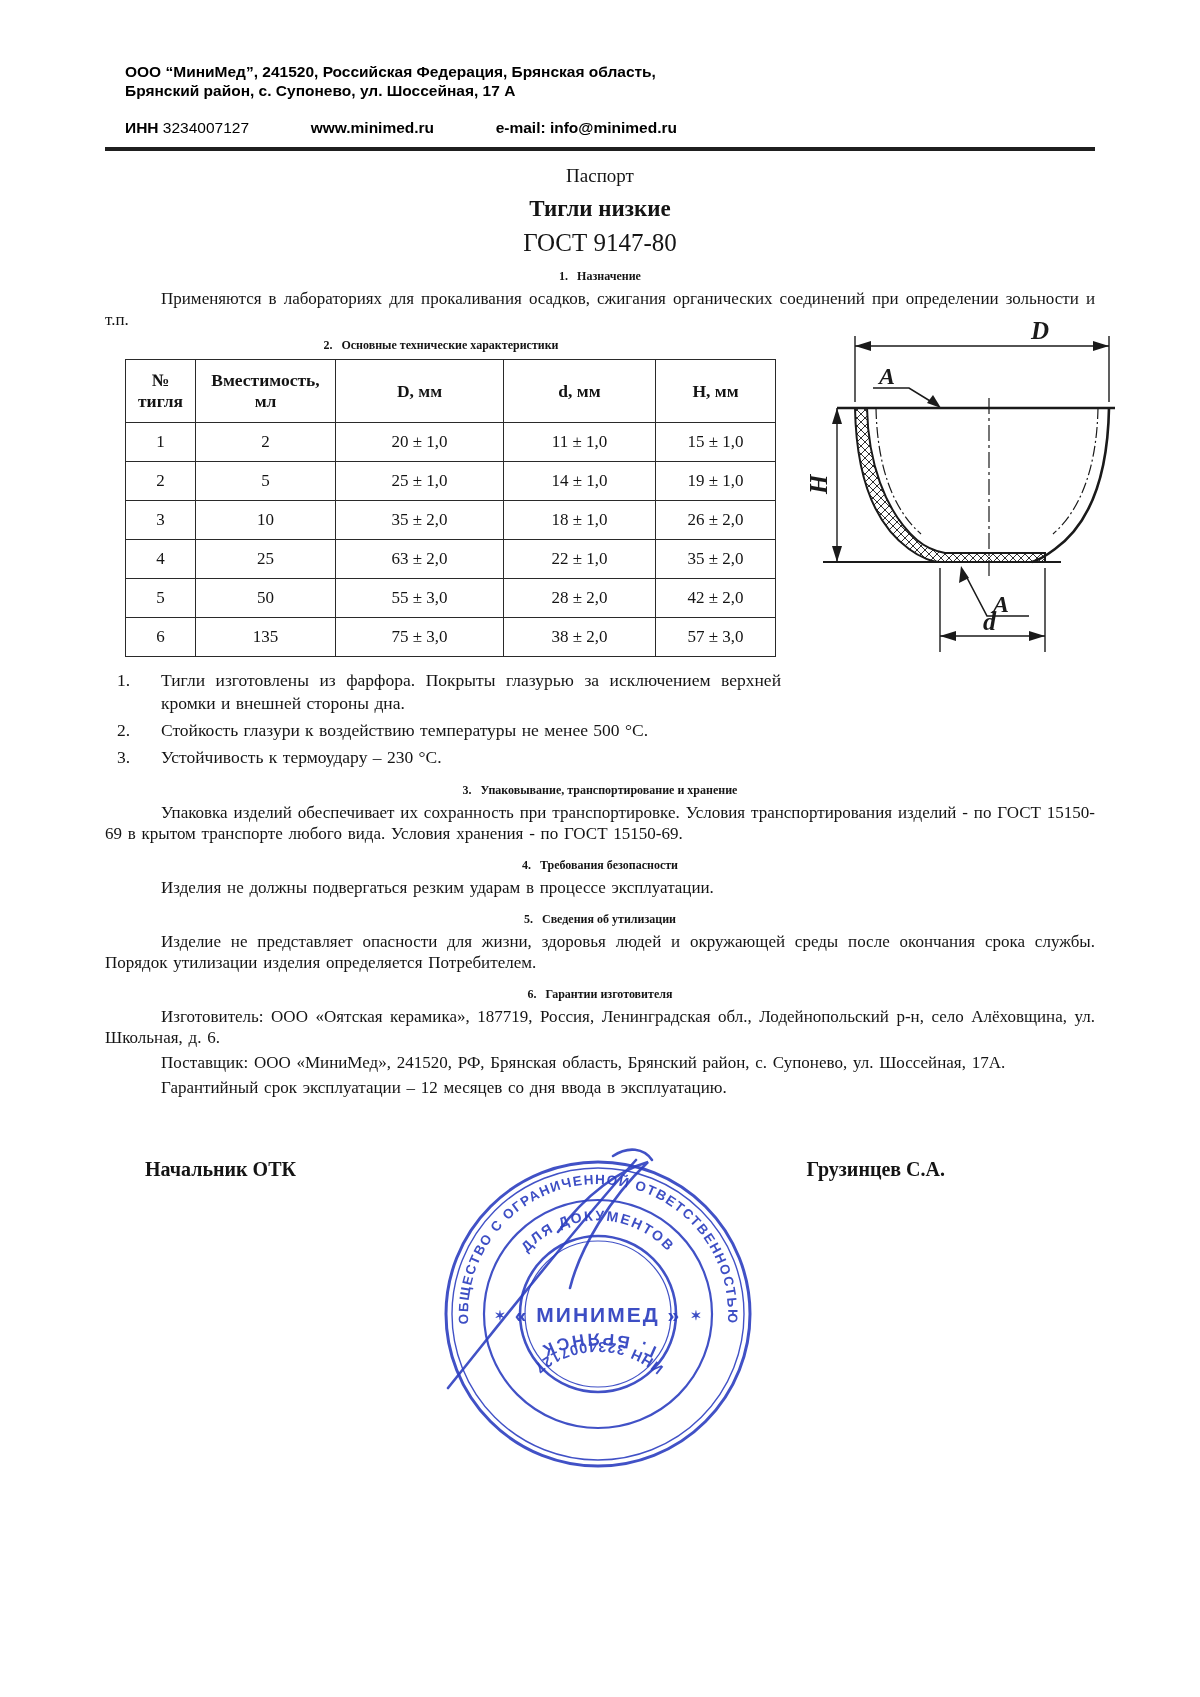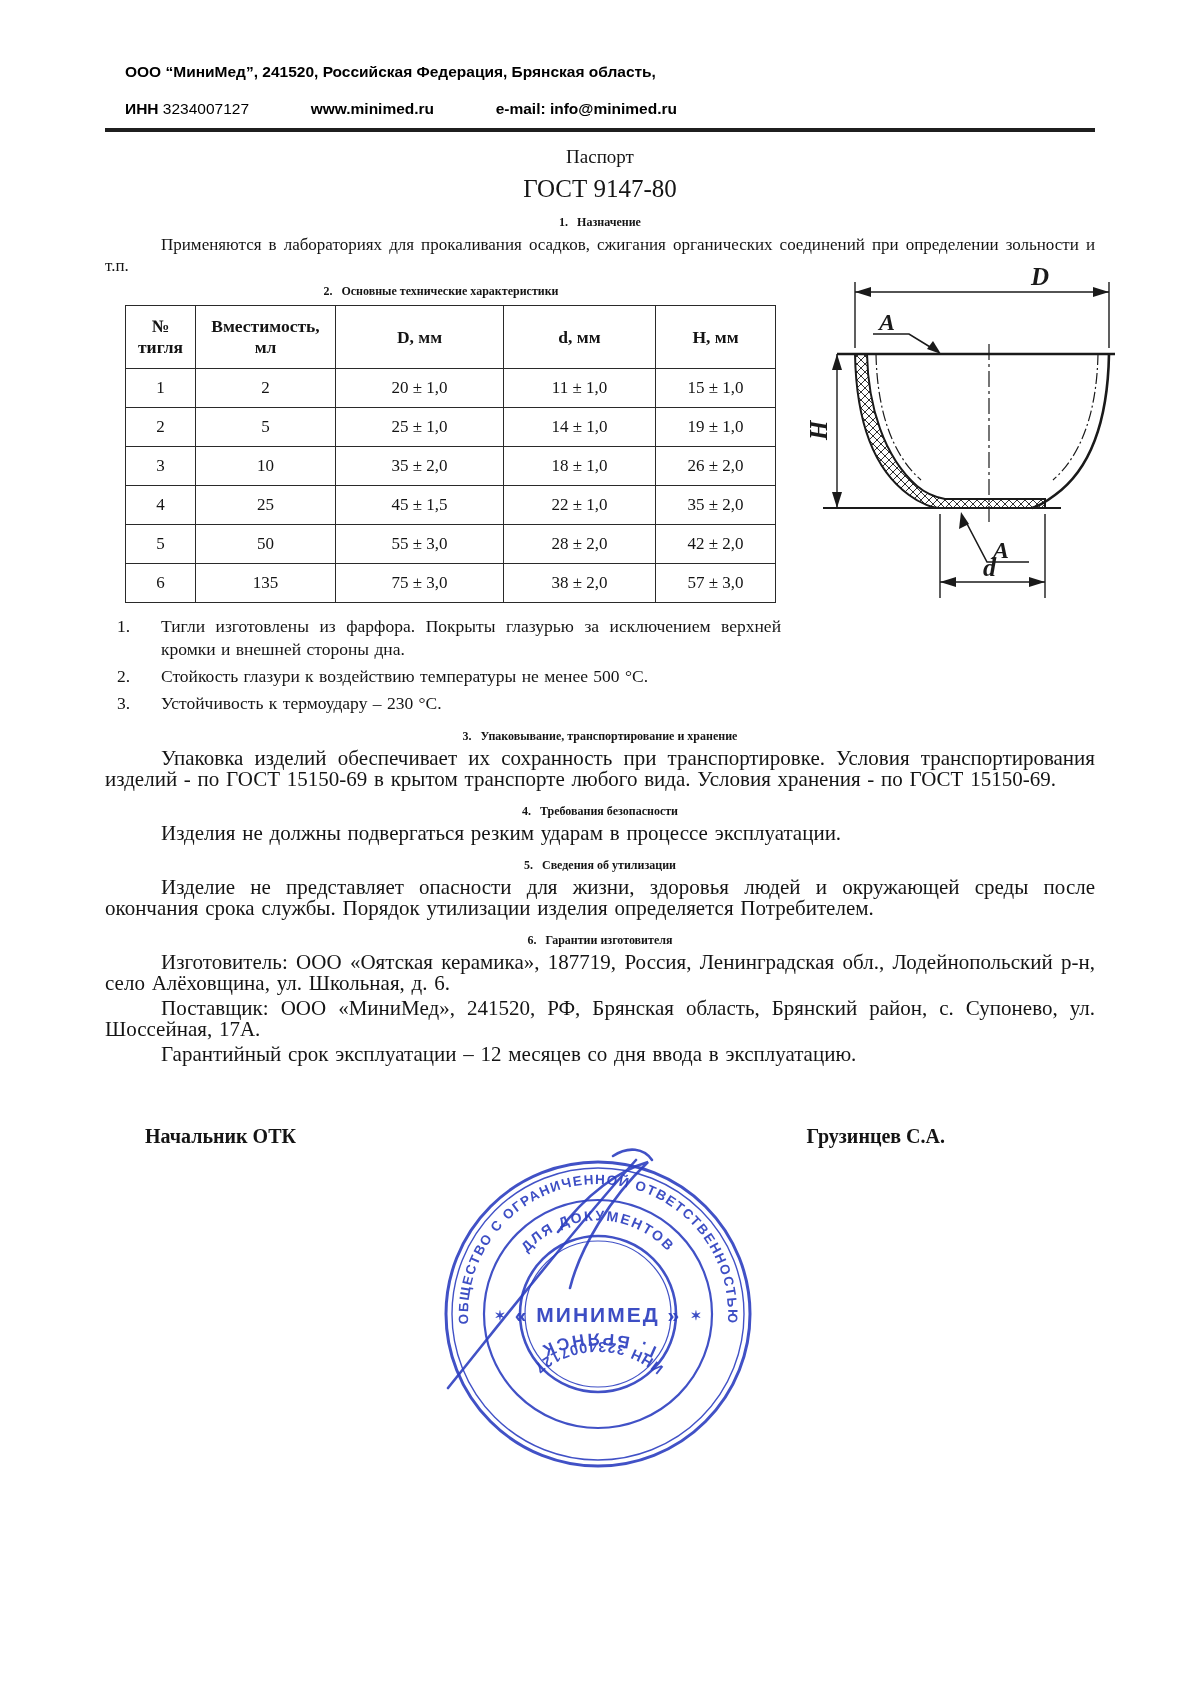--- a/index.html
+++ b/index.html
@@ -43,53 +43,55 @@
   table.spec td{height:38px;}
   .hl{display:block;}
   .diagram{position:absolute;left:688px;top:-16px;width:322px;height:392px;}
 
   
   .notes{width:668px;margin:12px 0 0 8px;}
   .note{display:flex;font-size:17.5px;line-height:23px;margin-top:4px;
     text-align:justify;word-spacing:1px;}
   .note .n{flex:0 0 44px;padding-left:4px;}
 
-  .body-para{margin-top:4px;font-size:21px;line-height:21px;
+  .body-para{margin-top:4px;font-size:17px;line-height:21px;
     text-align:justify;text-indent:56px;word-spacing:1.5px;}
   .sec-gap{margin-top:14px;}
 
   
   .sig-row{display:flex;justify-content:space-between;margin-top:60px;
     padding:0 150px 0 40px;font-size:20px;font-weight:bold;gap:20px;}
   .stamp-wrap{position:absolute;left:408px;top:1136px;width:390px;height:372px;}
 </style>
 </head>
 <body>
 
 <div class="page">
   <div class="content">
 
     <div class="header">
       <div class="company">
         <div class="grp">
           <div class="line">ООО “МиниМед”, 241520, Российская Федерация, Брянская область,</div>
+          <div class="line">Брянский район, с. Супонево, ул. Шоссейная, 17 А</div>
         </div>
         <div class="inn-row">
           <span>
             <span>ИНН</span>
             <span class="val">3234007127</span>
           </span>
           <span>www.minimed.ru</span>
           <span>e-mail: info@minimed.ru</span>
         </div>
       </div>
     </div>
     <hr class="rule">
 
     <div class="doc-title t-center">Паспорт</div>
+    <div class="product-title t-center">Тигли низкие</div>
     <div class="gost-title t-center">ГОСТ 9147-80</div>
 
     <div class="sec-head">
       <span class="num">1.</span><span>Назначение</span>
     </div>
     <div class="para">Применяются в лабораториях для прокаливания осадков, сжигания органических соединений при определении зольности и т.п.</div>
 
     <div class="main">
       <div class="sec-head spec-head" style="margin-top:8px;">
         <span class="num">2.</span><span>Основные технические характеристики</span>
@@ -140,21 +142,21 @@
         <tr>
               <td>3</td>
               <td>10</td>
               <td>35 ± 2,0</td>
               <td>18 ± 1,0</td>
               <td>26 ± 2,0</td>
             </tr>
         <tr>
               <td>4</td>
               <td>25</td>
-              <td>45 ± 1,5</td>
+              <td>63 ± 2,0</td>
               <td>22 ± 1,0</td>
               <td>35 ± 2,0</td>
             </tr>
         <tr>
               <td>5</td>
               <td>50</td>
               <td>55 ± 3,0</td>
               <td>28 ± 2,0</td>
               <td>42 ± 2,0</td>
             </tr>

